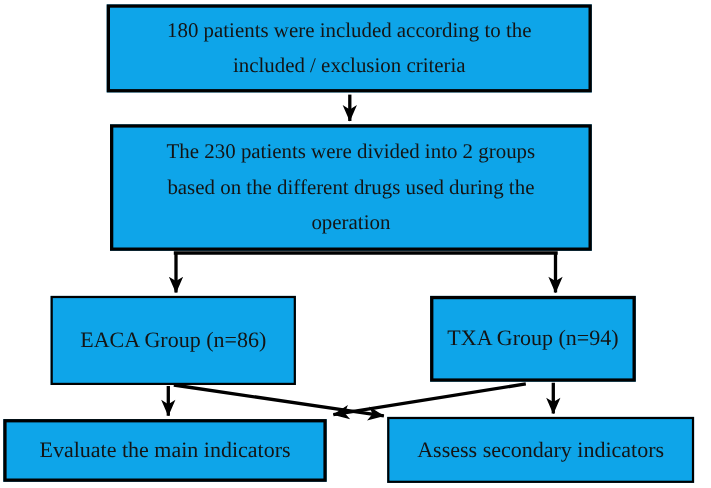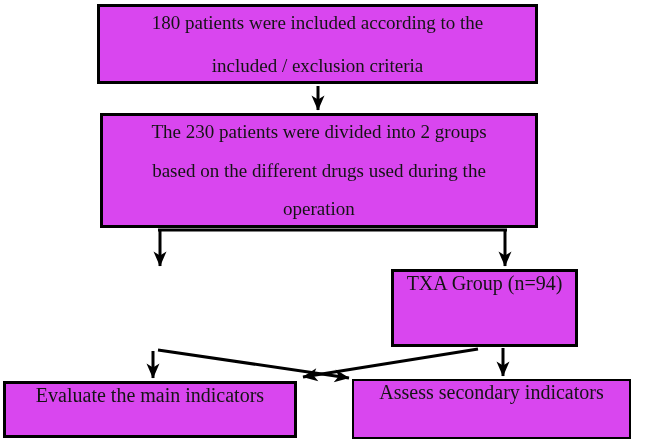--- a/index.html
+++ b/index.html
@@ -12,25 +12,25 @@
     width: 646px;
     height: 444px;
     background: #ffffff;
     font-family: "Liberation Serif", "DejaVu Serif", serif;
     color: #141414;
     overflow: hidden;
   }
   .node {
     position: absolute;
     box-sizing: border-box;
-    background: #d946ef;
+    background: #0ea5e9;
     border: 3px solid #000000;
     display: flex;
     flex-direction: column;
-    justify-content: space-between;
+    justify-content: center;
     align-items: center;
     text-align: center;
   }
   .node .line {
     white-space: nowrap;
   }
   .node-included {
     left: 97px; top: 4px; width: 441px; height: 80px;
     font-size: 19px; line-height: 31px;
   }
@@ -73,20 +73,23 @@
     <div class="line">180 patients were included according to the</div>
     <div class="line">included / exclusion criteria</div>
   </div>
 
   <div class="node node-divided">
     <div class="line">The 230 patients were divided into 2 groups</div>
     <div class="line">based on the different drugs used during the</div>
     <div class="line">operation</div>
   </div>
 
+  <div class="node node-eaca">
+    <div class="line">EACA Group (n=86)</div>
+  </div>
 
   <div class="node node-txa">
     <div class="line">TXA Group (n=94)</div>
   </div>
 
   <div class="node node-evaluate">
     <div class="line">Evaluate the main indicators</div>
   </div>
 
   <div class="node node-assess">

